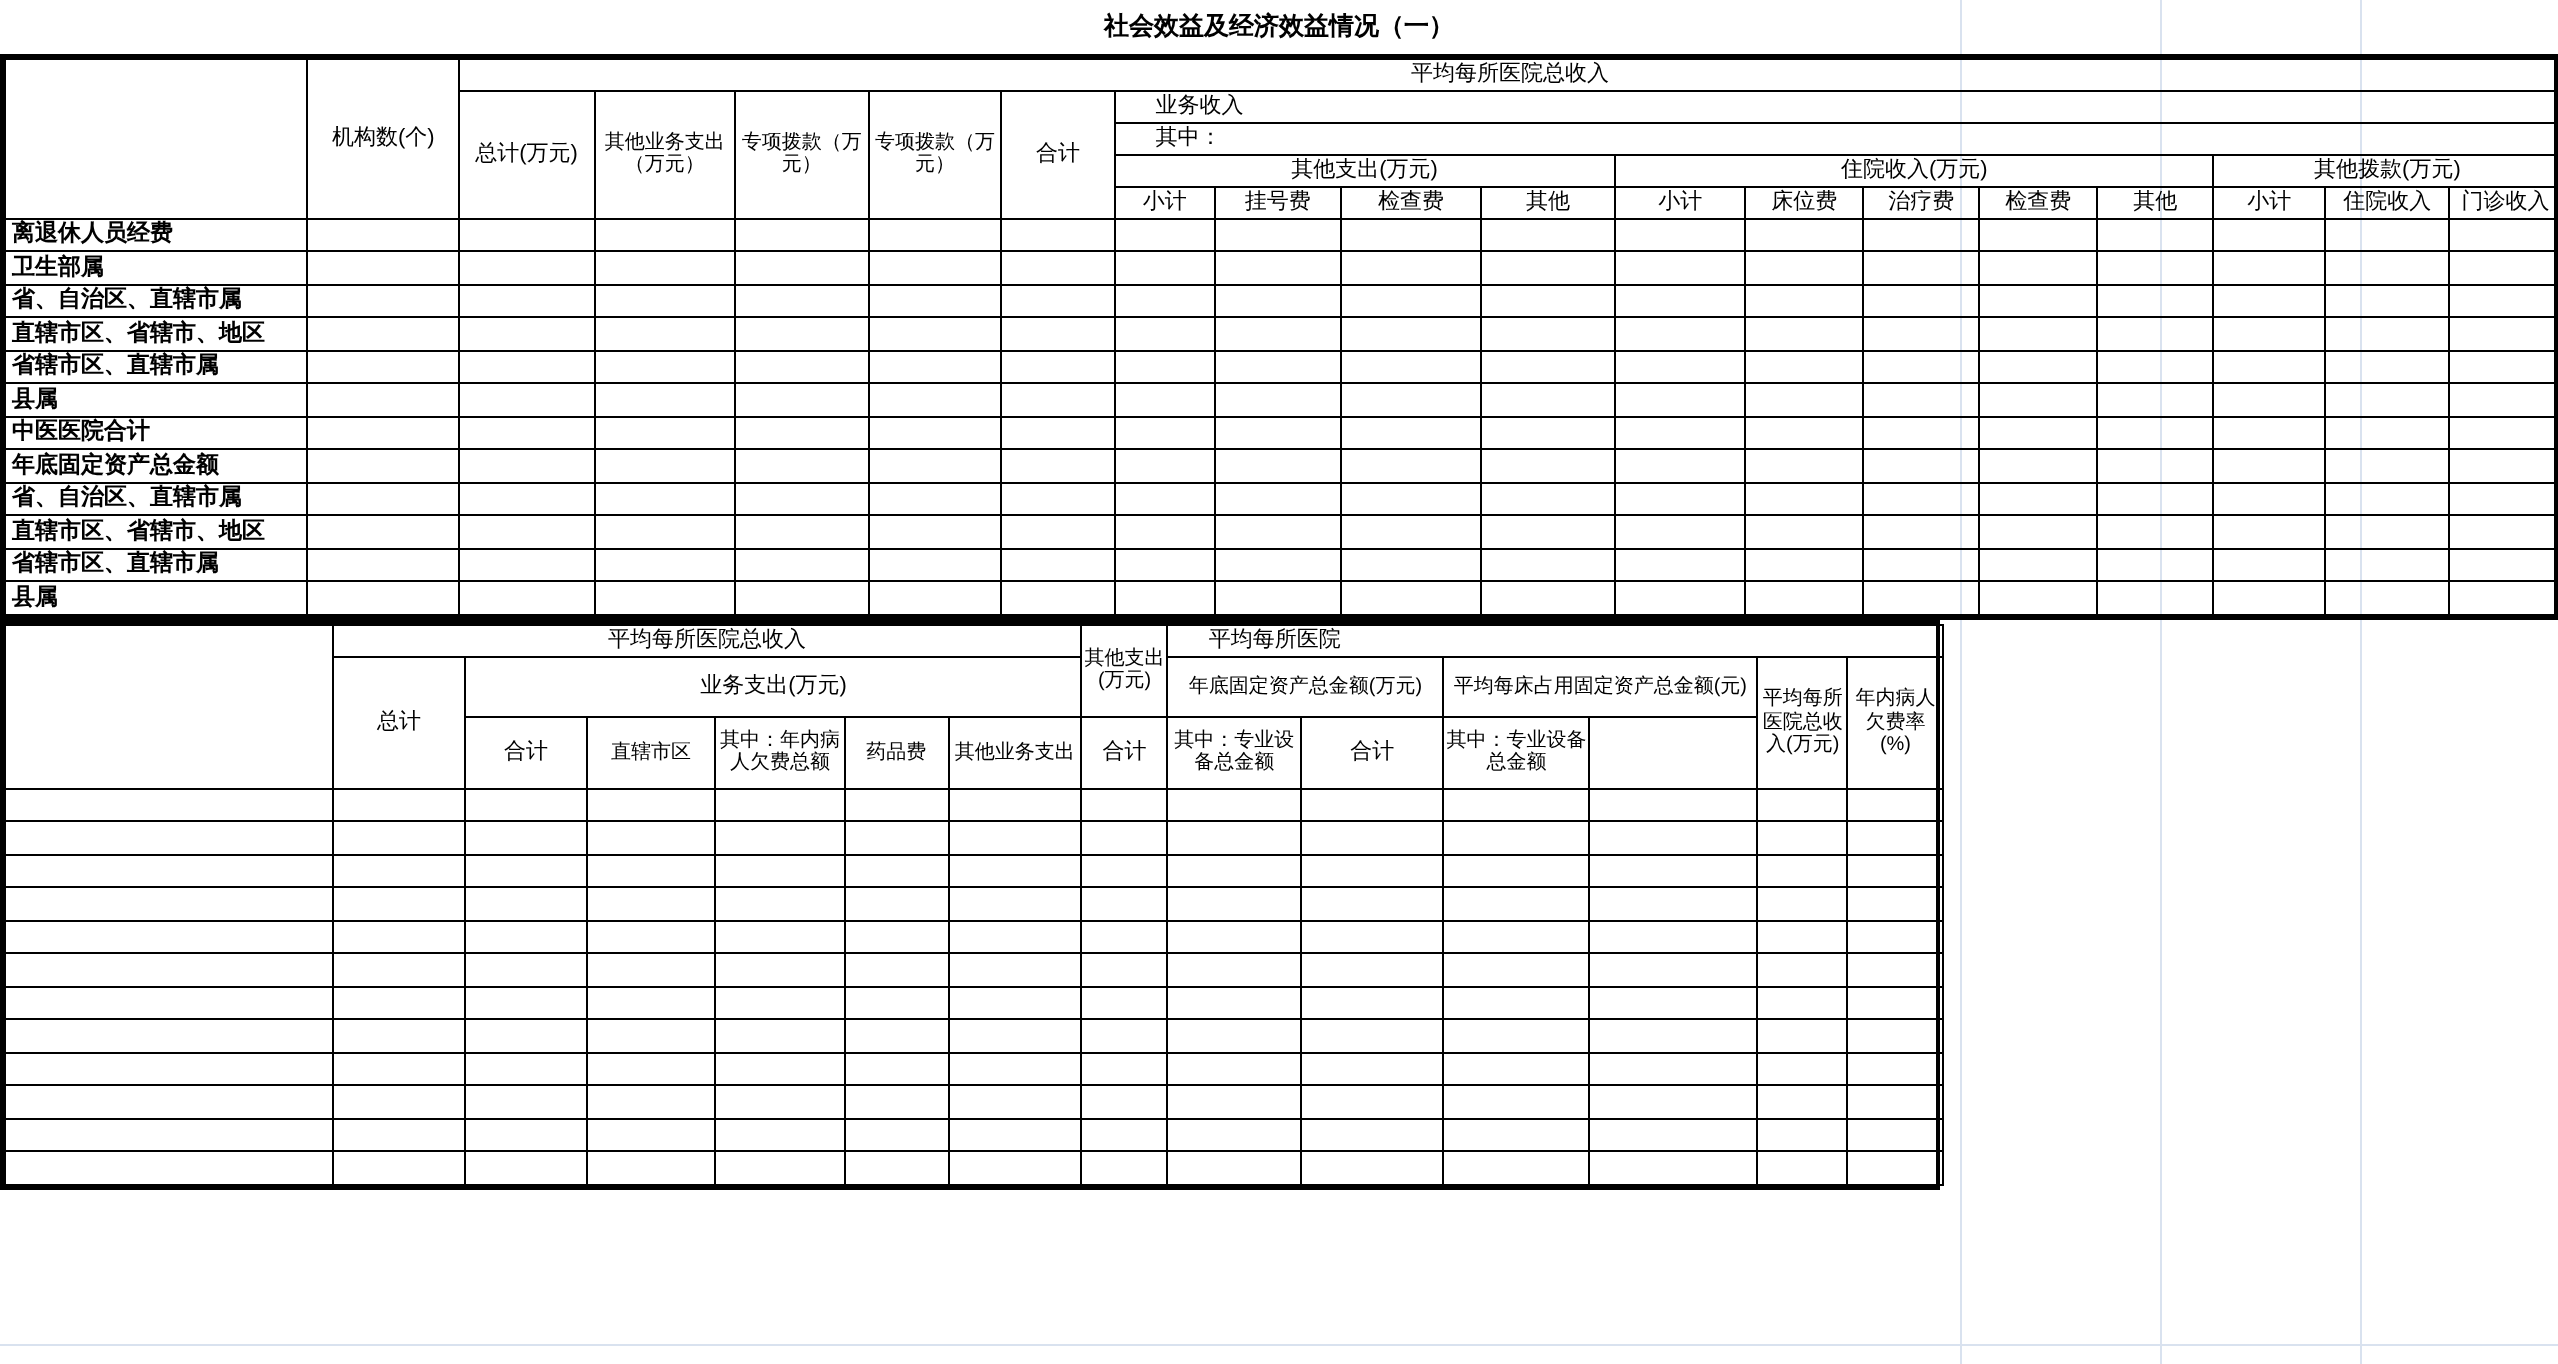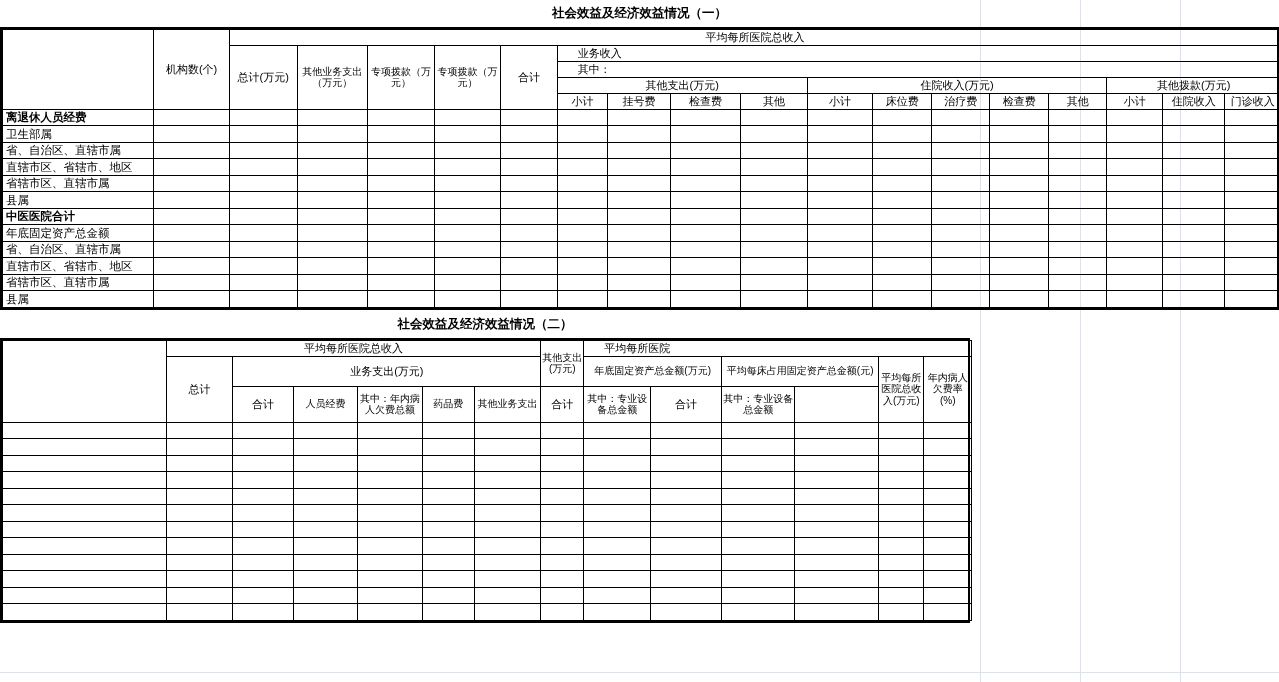--- a/index.html
+++ b/index.html
@@ -82,20 +82,21 @@
     text-align: center;
     vertical-align: middle;
     overflow: hidden;
     word-break: break-all;
   }
   td.rowhead {
     text-align: left;
     padding-left: 3px;
     font-size: 11.5px;
     white-space: nowrap;
+    font-weight: bold;
   }
   td.rowhead.bold {
     font-weight: bold;
   }
   td.lefttxt {
     text-align: left;
     padding-left: 20px;
   }
   .h-row td {
     height: 15px;
@@ -452,21 +453,20 @@
               <td></td>
               <td></td>
               <td></td>
               <td></td>
               <td></td>
       </tr>
     </tbody>
         </table>
     </div>
 
-    <div class="title title-2">社会效益及经济效益情况（二）</div>
 
     <div class="t2wrap">
     <table class="tbl2">
       <colgroup>
         <col style="width:152px">
         <col style="width:62px">
         <col style="width:56px">
         <col style="width:60px">
         <col style="width:60px">
         <col style="width:48px">
@@ -492,21 +492,21 @@
         <td rowspan="2">总计</td>
         <td colspan="5">业务支出(万元)</td>
         <td colspan="2" class="small">年底固定资产总金额(万元)</td>
         <td colspan="2" class="small">平均每床占用固定资产总金额(元)</td>
         <td rowspan="2" class="small">平均每所医院总收入(万元)</td>
         <td rowspan="2" class="small">年内病人欠费率(%)</td>
       </tr>
 
       <tr class="h-row" style="height:36px;">
         <td>合计</td>
-        <td class="small">人员经费</td>
+        <td class="small">直辖市区</td>
         <td class="small">其中：年内病人欠费总额</td>
         <td class="small">药品费</td>
         <td class="small">其他业务支出</td>
         <td>合计</td>
         <td class="small">其中：专业设备总金额</td>
         <td>合计</td>
         <td class="small">其中：专业设备总金额</td>
       </tr>
 
       <tr class="data-row">

